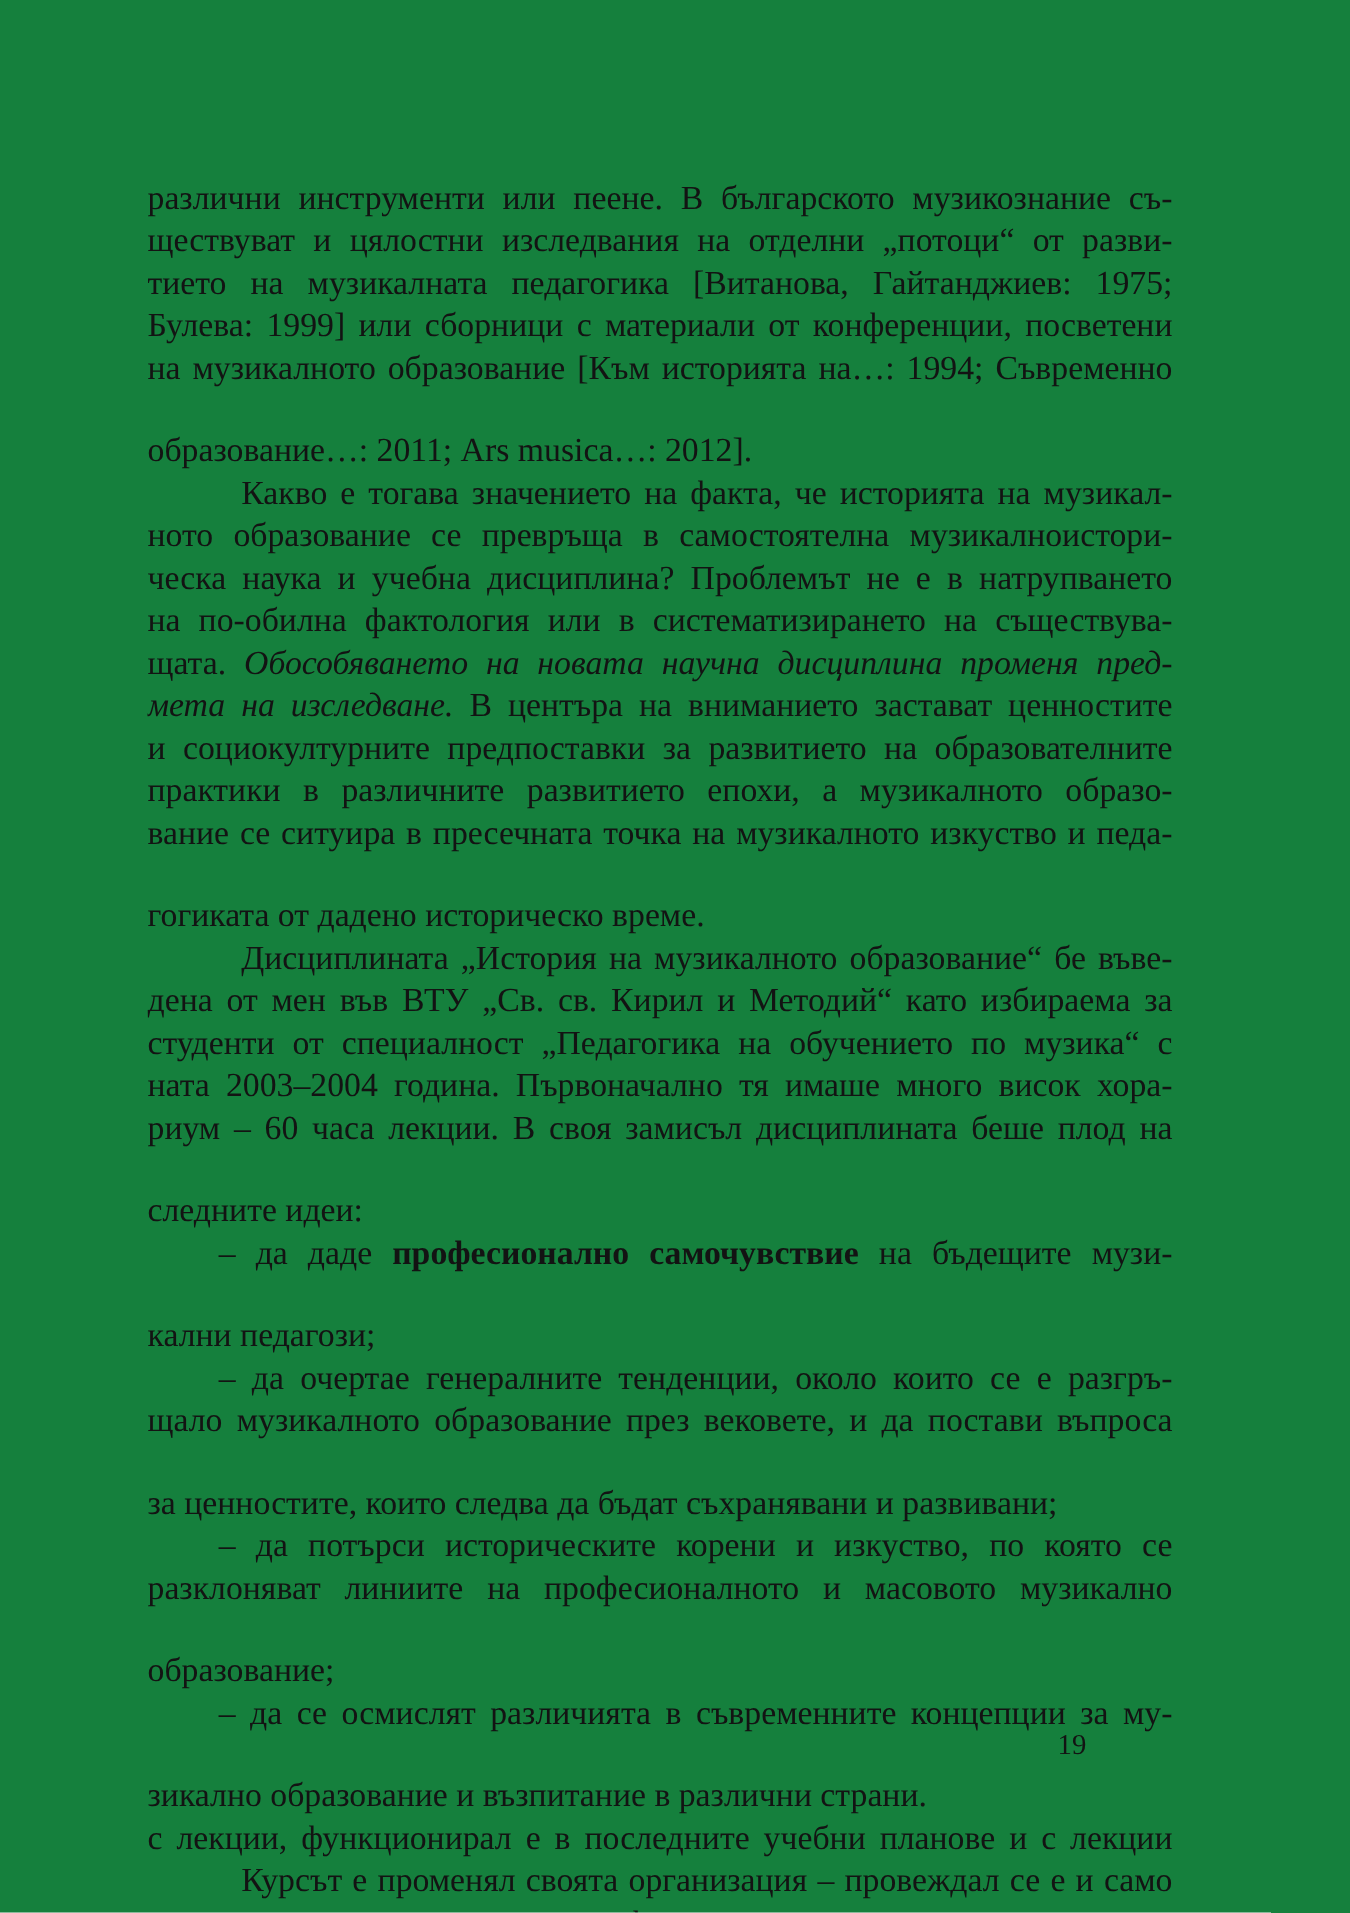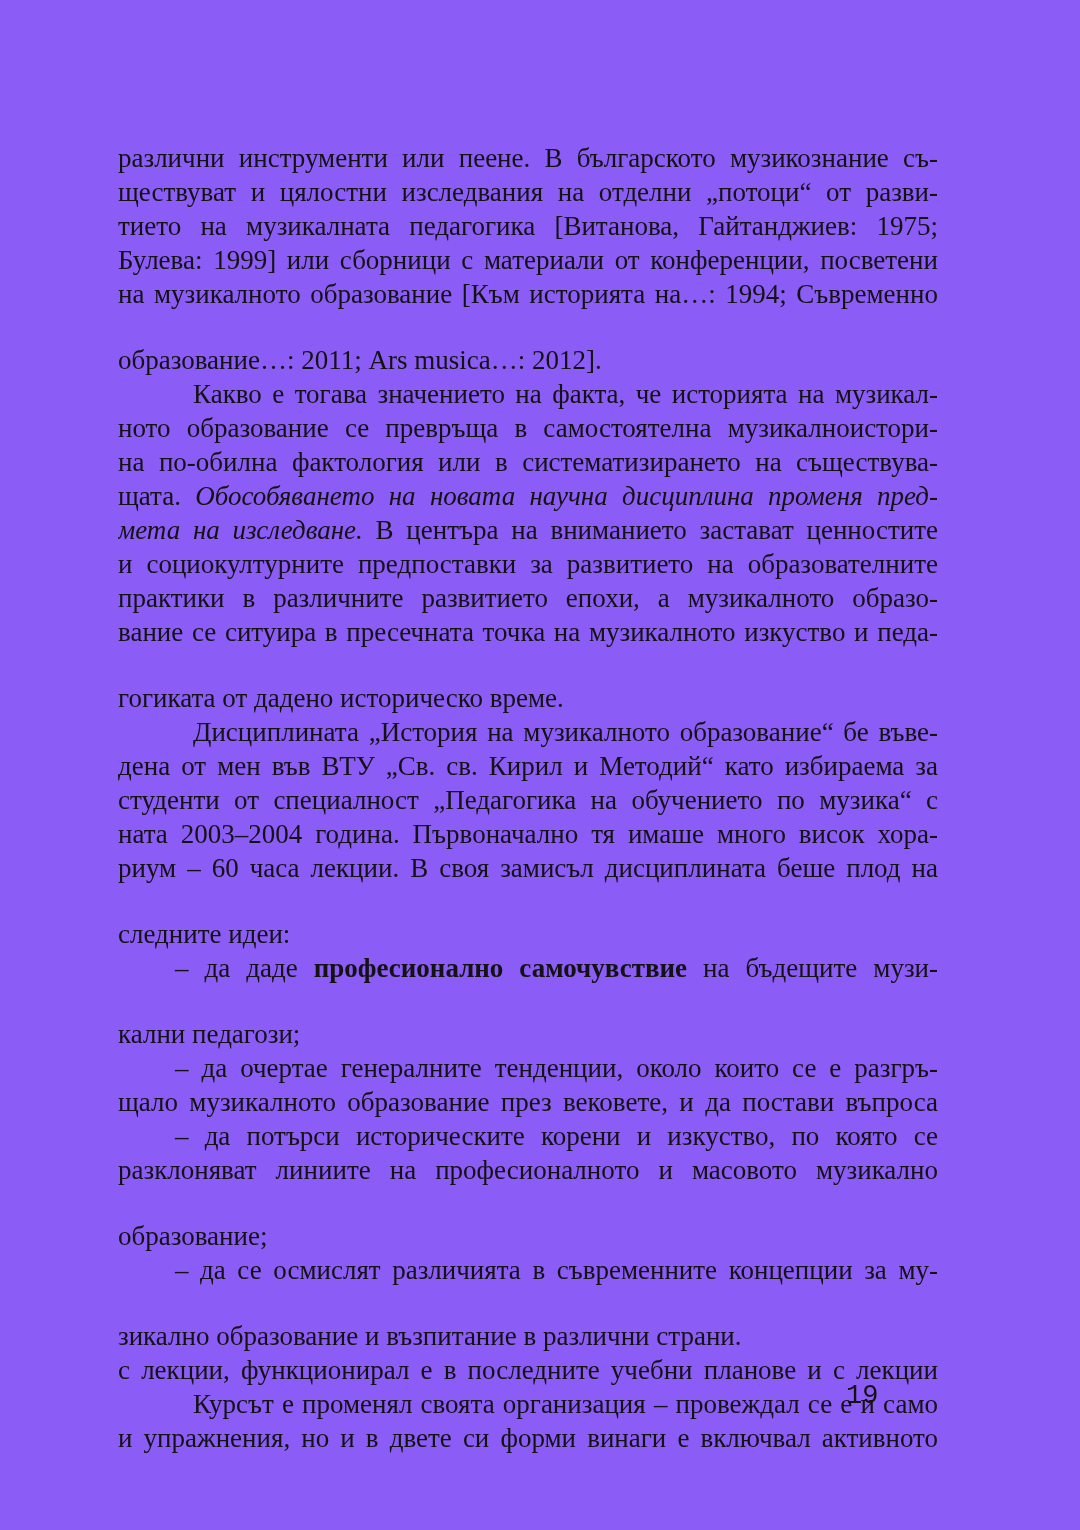--- a/index.html
+++ b/index.html
@@ -1,21 +1,21 @@
 <!DOCTYPE html>
 <html lang="bg"><head>
 <meta charset="utf-8">
 <style>
   html, body { margin: 0; padding: 0; background: #e8e8e8; }
   .page {
     position: relative;
     width: 1080px;
     height: 1530px;
     margin: 0 auto;
-    background: #8b5cf6;
+    background: #15803d;
     overflow: hidden;
   }
   .text-block {
     position: absolute;
     left: 118px;
     top: 141px;
     width: 820px;
     font-family: "Liberation Serif", "DejaVu Serif", serif;
     font-size: 27px;
     line-height: 34px;
@@ -35,22 +35,22 @@
     margin-top: 32px;
   }
   .ln.pind { text-indent: 75px; }
   .ln.bind2 { text-indent: 57px; }
   .it { font-style: italic; }
   .bd { font-weight: bold; }
   .folio {
     position: absolute;
     left: 846px;
     top: 1379px;
-    font-family: Liberation Mono, monospace;
-    font-size: 27px;
+    font-family: Liberation Serif, serif;
+    font-size: 23px;
     line-height: 34px;
     color: #131313;
   }
 </style>
 </head>
 <body>
 
 <div class="page">
 
   <div class="text-block">
@@ -60,20 +60,21 @@
       <div class="ln">ществуват и цялостни изследвания на отделни „потоци“ от разви-</div>
       <div class="ln">тието на музикалната педагогика [Витанова, Гайтанджиев: 1975;</div>
       <div class="ln">Булева: 1999] или сборници с материали от конференции, посветени</div>
       <div class="ln">на музикалното образование [Към историята на…: 1994; Съвременно</div>
       <div class="ln end">образование…: 2011; Ars musica…: 2012].</div>
     </div>
 
     <div class="para">
       <div class="ln pind">Какво е тогава значението на факта, че историята на музикал-</div>
       <div class="ln">ното образование се превръща в самостоятелна музикалноистори-</div>
+      <div class="ln">ческа наука и учебна дисциплина? Проблемът не е в натрупването</div>
       <div class="ln">на по-обилна фактология или в систематизирането на съществува-</div>
       <div class="ln"><span>щата. </span><span class="it">Обособяването на новата научна дисциплина променя пред-</span></div>
       <div class="ln"><span class="it">мета на изследване.</span><span> В центъра на вниманието застават ценностите</span></div>
       <div class="ln">и социокултурните предпоставки за развитието на образователните</div>
       <div class="ln">практики в различните развитието епохи, а музикалното образо-</div>
       <div class="ln">вание се ситуира в пресечната точка на музикалното изкуство и педа-</div>
       <div class="ln end">гогиката от дадено историческо време.</div>
     </div>
 
     <div class="para">
@@ -86,20 +87,21 @@
     </div>
 
     <div class="para">
       <div class="ln bind2"><span>– да даде </span><span class="bd">професионално самочувствие</span><span> на бъдещите музи-</span></div>
       <div class="ln end">кални педагози;</div>
     </div>
 
     <div class="para">
       <div class="ln bind2">– да очертае генералните тенденции, около които се е разгръ-</div>
       <div class="ln">щало музикалното образование през вековете, и да постави въпроса</div>
+      <div class="ln end">за ценностите, които следва да бъдат съхранявани и развивани;</div>
     </div>
 
     <div class="para">
       <div class="ln bind2">– да потърси историческите корени и изкуство, по която се</div>
       <div class="ln">разклоняват линиите на професионалното и масовото музикално</div>
       <div class="ln end">образование;</div>
     </div>
 
     <div class="para">
       <div class="ln bind2">– да се осмислят различията в съвременните концепции за му-</div>

